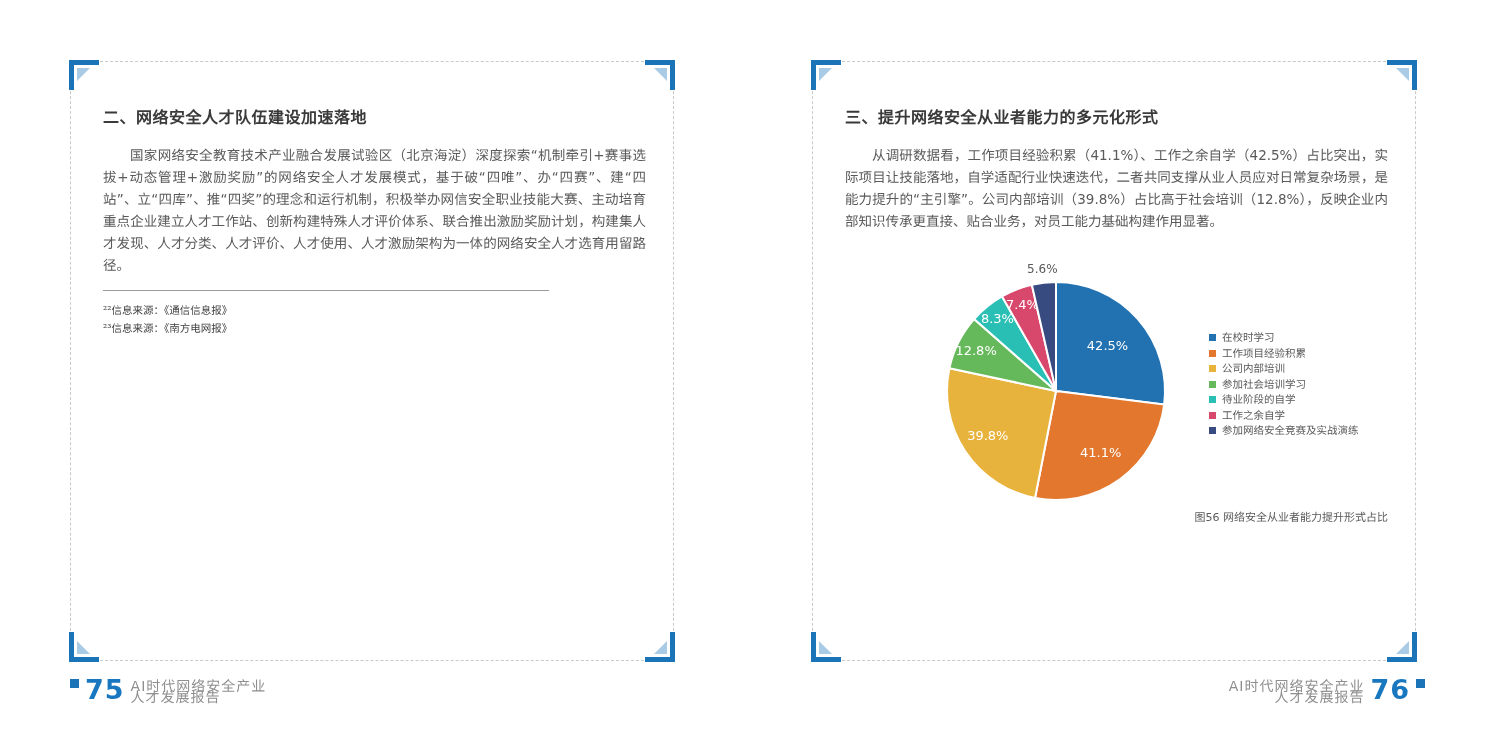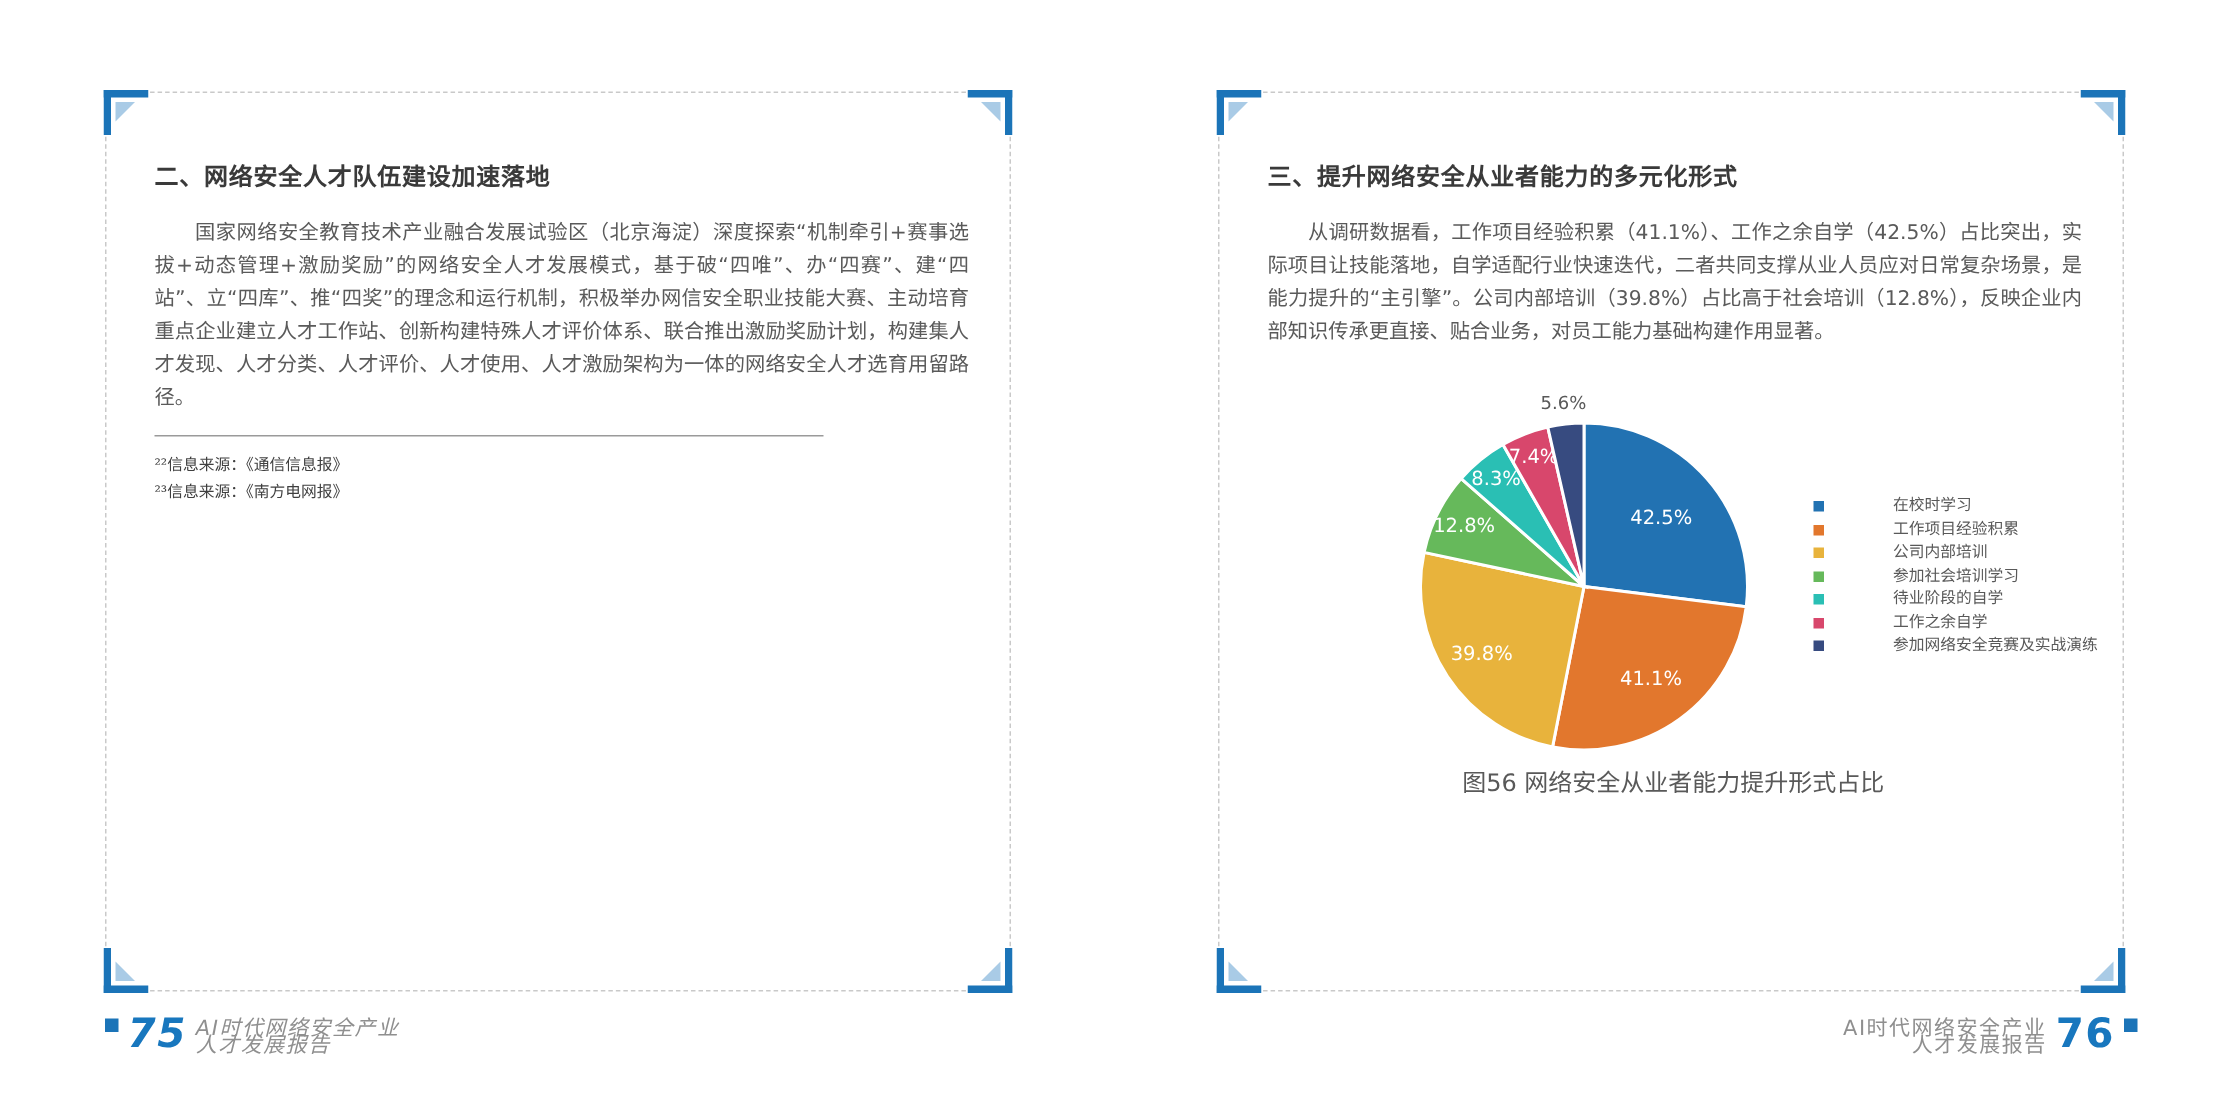--- a/index.html
+++ b/index.html
@@ -35,30 +35,30 @@
     width:446px; border-top:1px solid #9a9a9a; margin:14px 0 10px 0;
   }
   .footnote {
     font-family:"DejaVu Serif", serif; font-size:10.5px;
     color:#3f3f3f; line-height:18px;
   }
   
   .chart-area { position:absolute; left:30px; top:194px; width:545px; height:290px; }
   #pie-svg { position:absolute; left:0; top:0; }
   .legend { position:absolute; left:366px; top:76px; }
-  .legend-item { display:flex; align-items:center; margin-bottom:4.5px;gap:40px; }
+  .legend-item { display:flex; align-items:center; margin-bottom:4.5px; }
   .legend-swatch { width:7px; height:7px; margin-right:6px; flex:none; }
   .legend-label { font-size:10.5px; color:#595959; line-height:11px; white-space:nowrap; }
   .chart-caption {
     position:absolute; left:0; top:252px; width:545px;
-    text-align:center; font-size:16px; color:#595959;
+    text-align:right; font-size:11px; color:#595959;
   }
   
   .footer { position:absolute; top:676px; display:flex; align-items:flex-start; }
-  #footer-left  { left:70px;font-style:italic; }
+  #footer-left  { left:70px; }
   #footer-right { right:62px; }
   .footer-square { width:9px; height:9px; background:#1b74b8; margin-top:3px; }
   .footer-num {
     font-size:27px; font-weight:bold; color:#1877be; line-height:28px;
     margin:0 6px; letter-spacing:1px;
   }
   .footer-text {
     font-size:14px; color:#8f8f8f; line-height:10.5px;
     letter-spacing:1px; padding-top:5px;
   }

